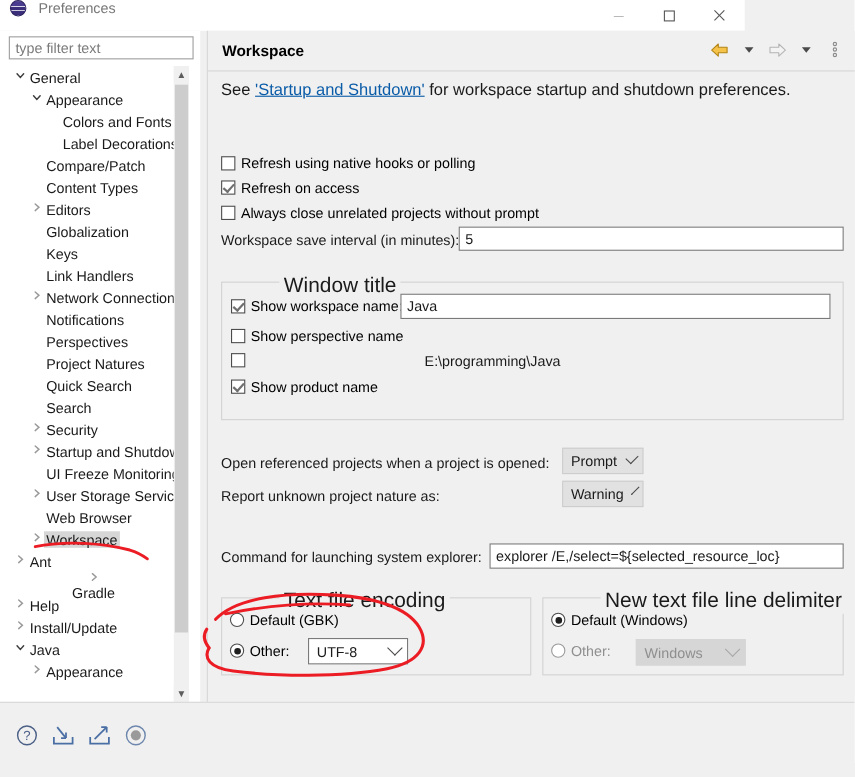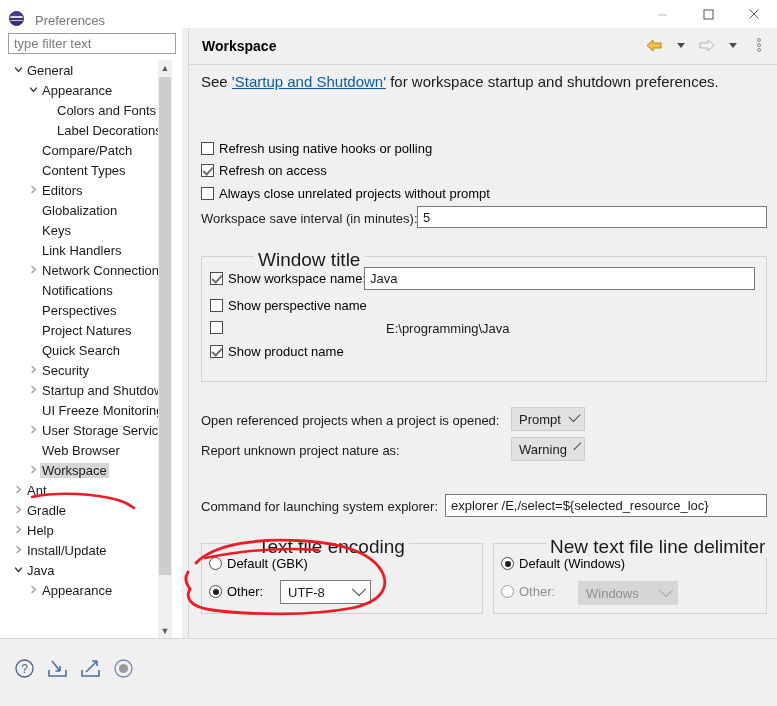--- a/index.html
+++ b/index.html
@@ -9,23 +9,23 @@
     background: #ffffff;
     font-family: "Liberation Sans", sans-serif;
     font-size: 13px;
     color: #000000;
     -webkit-font-smoothing: antialiased;
   }
   #root { position: relative; width: 777px; height: 706px; background: #f0f0f0; }
 
   
   .titlebar {
-    position: absolute; left: 0; top: 0; width: 777px; height: 28px;
+    position: absolute; left: 0; top: 0; width: 677px; height: 28px;
     background: #ffffff;
-    display: flex; align-items: flex-end;
+    display: flex; align-items: flex-start;
   }
   .title-icon { width: 17px; height: 17px; margin-left: 9px; position: relative; }
   .title-icon .globe {
     width: 15px; height: 15px; border-radius: 50%;
     background: linear-gradient(180deg, #4a3d8f 0%, #4a3d8f 32%, #d8d8e8 32%, #d8d8e8 44%,
                 #3b2f7a 44%, #3b2f7a 63%, #cfcfe2 63%, #cfcfe2 72%, #3b2f7a 72%, #3b2f7a 100%);
     border: 1px solid #2d2460;
     box-sizing: border-box;
   }
   .title-text {
@@ -284,20 +284,24 @@
           </div>
           <div class="tree-item" style="padding-left: 19px;">
             <span class="arrow"></span>
             <span class="lbl">Project Natures</span>
           </div>
           <div class="tree-item" style="padding-left: 19px;">
             <span class="arrow"></span>
             <span class="lbl">Quick Search</span>
           </div>
           <div class="tree-item" style="padding-left: 19px;">
+            <span class="arrow"></span>
+            <span class="lbl">Search</span>
+          </div>
+          <div class="tree-item" style="padding-left: 19px;">
             <span class="arrow"><svg width="9" height="9" viewBox="0 0 9 9">
                 <path d="M3 1.5 L6.4 4.5 L3 7.5" fill="none" stroke="#9a9a9a" stroke-width="1.3" stroke-linecap="round"></path>
               </svg></span>
             <span class="lbl">Security</span>
           </div>
           <div class="tree-item" style="padding-left: 19px;">
             <span class="arrow"><svg width="9" height="9" viewBox="0 0 9 9">
                 <path d="M3 1.5 L6.4 4.5 L3 7.5" fill="none" stroke="#9a9a9a" stroke-width="1.3" stroke-linecap="round"></path>
               </svg></span>
             <span class="lbl">Startup and Shutdown</span>
@@ -321,21 +325,21 @@
                 <path d="M3 1.5 L6.4 4.5 L3 7.5" fill="none" stroke="#9a9a9a" stroke-width="1.3" stroke-linecap="round"></path>
               </svg></span>
             <span class="lbl">Workspace</span>
           </div>
           <div class="tree-item" style="padding-left: 4px;">
             <span class="arrow"><svg width="9" height="9" viewBox="0 0 9 9">
                 <path d="M3 1.5 L6.4 4.5 L3 7.5" fill="none" stroke="#9a9a9a" stroke-width="1.3" stroke-linecap="round"></path>
               </svg></span>
             <span class="lbl">Ant</span>
           </div>
-          <div class="tree-item" style="padding-left: 4px;">
+          <div class="tree-item" style="padding-left: 4px; flex-direction: column;">
             <span class="arrow"><svg width="9" height="9" viewBox="0 0 9 9">
                 <path d="M3 1.5 L6.4 4.5 L3 7.5" fill="none" stroke="#9a9a9a" stroke-width="1.3" stroke-linecap="round"></path>
               </svg></span>
             <span class="lbl">Gradle</span>
           </div>
           <div class="tree-item" style="padding-left: 4px; text-align: center;">
             <span class="arrow"><svg width="9" height="9" viewBox="0 0 9 9">
                 <path d="M3 1.5 L6.4 4.5 L3 7.5" fill="none" stroke="#9a9a9a" stroke-width="1.3" stroke-linecap="round"></path>
               </svg></span>
             <span class="lbl">Help</span>

